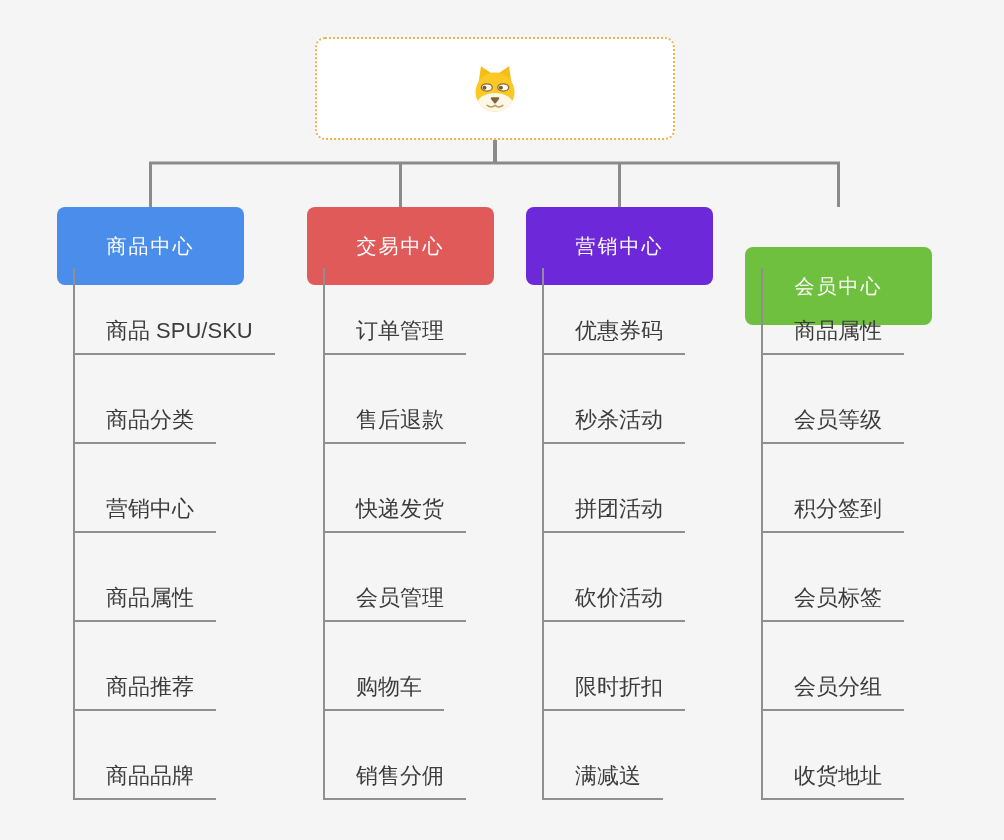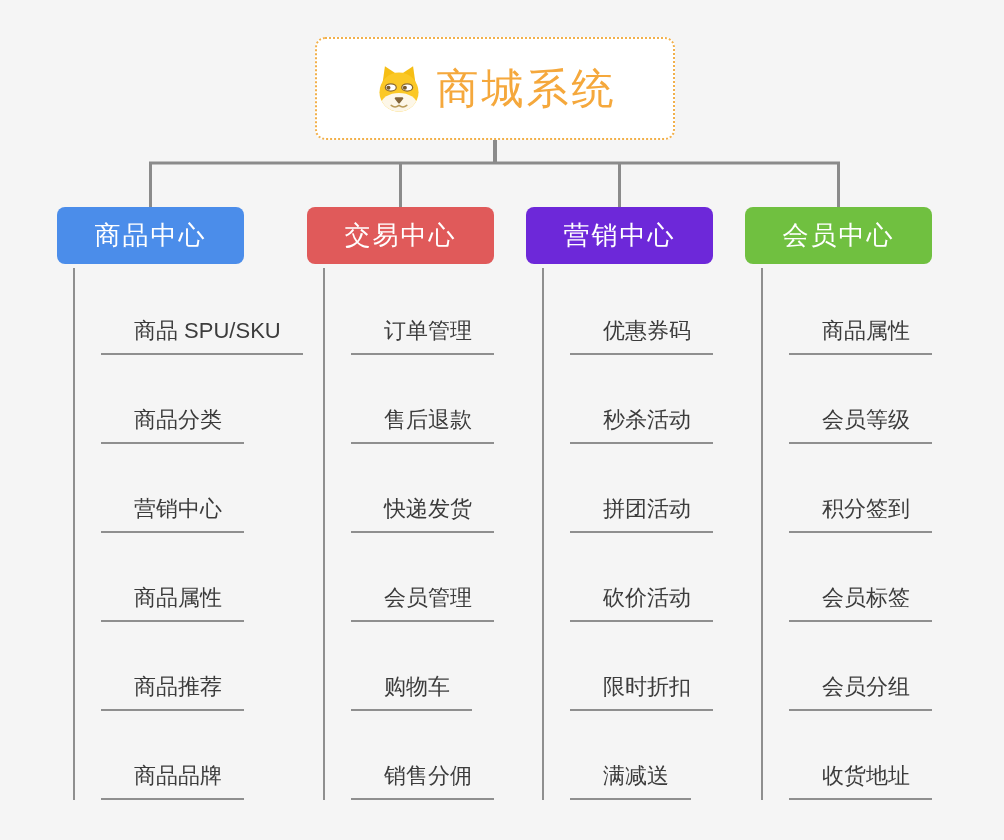--- a/index.html
+++ b/index.html
@@ -44,25 +44,25 @@
     color:var(--root_accent);
   }
   
   .branch{
     position:absolute;
     top:207px;
     width:187px;
   }
   .branch-box{
     position:absolute;left:0;top:0;
-    width:187px;height:57px;
+    width:187px;height:78px;
     border-radius:8px;
     display:flex;align-items:center;justify-content:center;
     color:#FFFFFF;
-    font-size:26px;
+    font-size:20px;
     letter-spacing:2px;
     cursor:pointer;
   }
   .spine{
     position:absolute;
     left:16px;top:61px;
     width:2px;height:532px;
     background:var(--leaf_line);
   }
   .leaf{
@@ -70,21 +70,20 @@
     left:16px;
     width:max-content;
     height:38px;
     line-height:28px;
     padding:0 22px 8px 33px;
     border-bottom:2px solid var(--leaf_line);
     font-size:22px;
     color:var(--leaf_text);
     white-space:nowrap;
     cursor:pointer;
-    margin-left:28px;
   }
   .l1{top:110px}.l2{top:199px}.l3{top:288px}
   .l4{top:377px}.l5{top:466px}.l6{top:555px}
   .b1{left:57px}.b2{left:307px}.b3{left:526px}.b4{left:745px}
 </style>
 </head>
 <body>
 
 <div class="canvas">
 
@@ -102,21 +101,20 @@
           <circle cx="32" cy="36" r="25"></circle>
         </clipPath>
       <ellipse cx="32" cy="52" rx="23" ry="15" fill="#FDF7E8" clip-path="url(#headclip)"></ellipse>
       <ellipse cx="21.5" cy="30" rx="7" ry="4.6" fill="#FFFFFF" stroke="#8A6A30" stroke-width="1.6"></ellipse>
       <ellipse cx="42.5" cy="30" rx="7" ry="4.6" fill="#FFFFFF" stroke="#8A6A30" stroke-width="1.6"></ellipse>
       <circle cx="18.5" cy="30.5" r="2.6" fill="#7A5A28"></circle>
       <circle cx="39.5" cy="30.5" r="2.6" fill="#7A5A28"></circle>
       <path d="M28 44 h8 l-4 5 z" fill="#82653A" stroke="#82653A" stroke-width="3" stroke-linejoin="round"></path>
       <path d="M22 53 q5 4 10 0 q5 4 10 0" stroke="#B99A58" stroke-width="2" fill="none" stroke-linecap="round"></path>
     </svg>
-    <span class="root-title">商城系统</span>
   </div>
 
   <div class="branch b1">
     <div class="branch-box" style="background: rgb(75, 141, 234);">商品中心</div>
     <div class="spine"></div>
     <div class="leaf l1">商品 SPU/SKU</div>
     <div class="leaf l2">商品分类</div>
     <div class="leaf l3">营销中心</div>
     <div class="leaf l4">商品属性</div>
     <div class="leaf l5">商品推荐</div>
@@ -139,21 +137,21 @@
     <div class="spine"></div>
     <div class="leaf l1">优惠券码</div>
     <div class="leaf l2">秒杀活动</div>
     <div class="leaf l3">拼团活动</div>
     <div class="leaf l4">砍价活动</div>
     <div class="leaf l5">限时折扣</div>
     <div class="leaf l6">满减送</div>
   </div>
 
   <div class="branch b4">
-    <div class="branch-box" style="background: rgb(112, 192, 64);">会员中心</div>
+    <div class="branch-box" style="background: rgb(112, 192, 64); margin-top: 40px;">会员中心</div>
     <div class="spine"></div>
     <div class="leaf l1">商品属性</div>
     <div class="leaf l2">会员等级</div>
     <div class="leaf l3">积分签到</div>
     <div class="leaf l4">会员标签</div>
     <div class="leaf l5">会员分组</div>
     <div class="leaf l6">收货地址</div>
   </div>
 
 </div>

